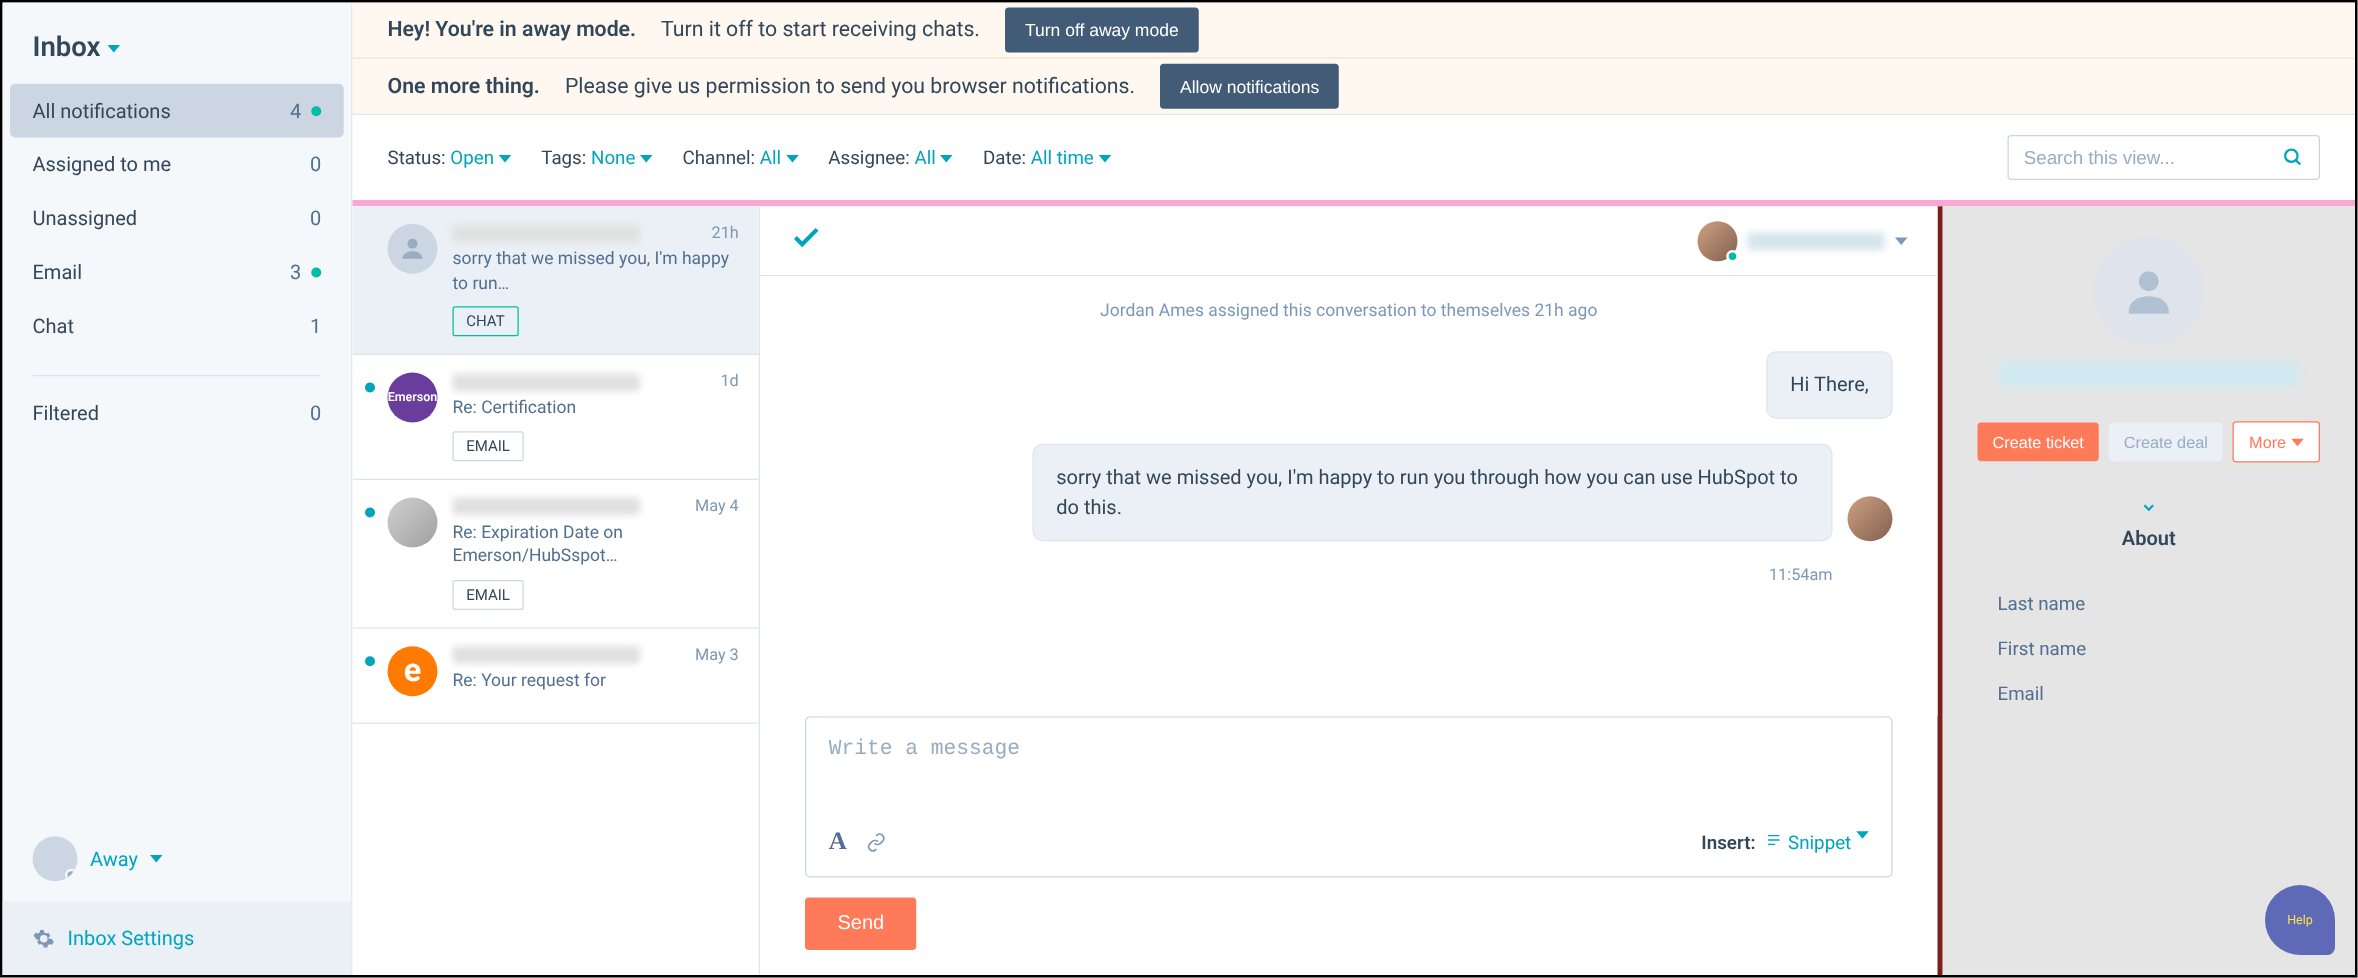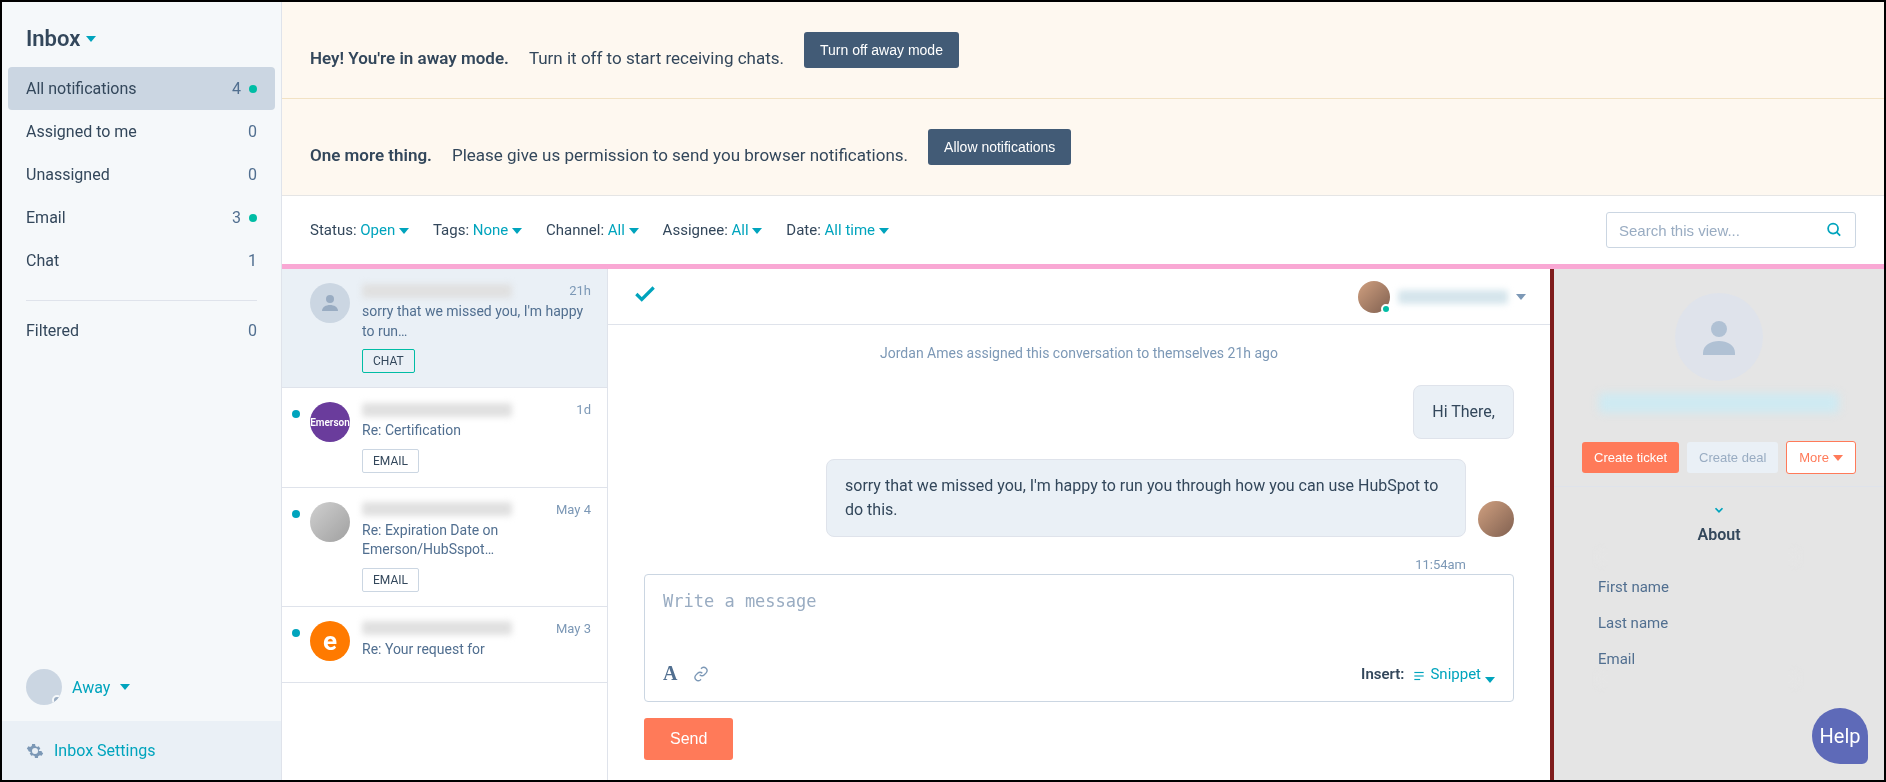--- a/index.html
+++ b/index.html
@@ -15,21 +15,21 @@
   .hr { height:1px; background:#dfe3eb; margin:8px 24px; }
   .spacer { flex:1; }
   .away-row { display:flex; align-items:center; gap:10px; padding:16px 24px; cursor:pointer; }
   .avatar-sm { width:36px; height:36px; border-radius:50%; background:#cbd6e2; position:relative; overflow:hidden; }
   .avatar-sm .presence { position:absolute; bottom:0; right:0; width:10px; height:10px; border-radius:50%; background:#99acc2; border:2px solid #f5f8fa; }
   .away-label { color:#00a4bd; font-size:16px; }
   .settings-row { display:flex; align-items:center; gap:10px; padding:20px 24px; background:#eaf0f6; color:#00a4bd; font-size:16px; cursor:pointer; }
   .gear { width:18px; height:18px; color:#7c98b6; }
 
   .main { flex:1; display:flex; flex-direction:column; min-width:0; }
-  .banner { padding:30px 28px; display:flex; align-items:flex-end; gap:20px; border-bottom:1px solid #f2e2c4; }
+  .banner { padding:4px 28px; display:flex; align-items:center; gap:20px; border-bottom:1px solid #f2e2c4; }
   .banner.away-banner { background:#fef8f0; }
   .banner.perm-banner { background:#fef8f0; border-bottom:1px solid #e5e5e5; }
   .banner .title { font-weight:600; font-size:17px; color:#33475b; }
   .banner .text { font-size:17px; color:#33475b; }
   .btn-dark { background:#425b76; color:#fff; border:none; padding:10px 16px; border-radius:3px; font-size:14px; cursor:pointer; }
 
   .filters-row { display:flex; align-items:center; justify-content:space-between; padding:16px 28px; border-bottom:5px solid #f9a8d4; background:#fff; }
   .filters { display:flex; gap:24px; font-size:15px; color:#33475b; }
   .filter span.lbl { color:#33475b; }
   .filter span.val { color:#00a4bd; cursor:pointer; }
@@ -73,47 +73,47 @@
   .conv-scroll::-webkit-scrollbar-thumb { background:#c0c0c0; }
   .sys-msg { text-align:center; font-size:14px; color:#7c98b6; margin-bottom:24px; }
   .msg-row { display:flex; justify-content:flex-end; margin-bottom:20px; gap:12px; align-items:flex-end; }
   .bubble { background:#eaf0f6; border:1px solid #dfe3eb; padding:14px 18px; border-radius:8px; max-width:640px; font-size:16px; color:#33475b; line-height:1.5; }
   .bubble.small { background:#eaf0f6; }
   .msg-avatar { width:36px; height:36px; border-radius:50%; background:linear-gradient(135deg,#d0a080,#806050); flex-shrink:0; }
   .msg-time { text-align:right; font-size:13px; color:#7c98b6; margin-top:4px; margin-right:48px; }
 
   .composer { margin:0 36px 20px 36px; }
   .composer-box { border:1px solid #cbd6e2; border-radius:4px; background:#fff; padding:16px 18px; margin-bottom:16px; }
-  .composer-input { width:100%; border:none; outline:none; font-size:17px; color:#33475b; resize:none; height:60px; }
+  .composer-input { width:100%; border:none; outline:none; font-size:17px; color:#33475b; resize:none; height:60px;font-family:Liberation Mono, monospace; }
   .composer-input::placeholder { color:#99acc2; }
   .composer-tools { display:flex; justify-content:space-between; align-items:center; margin-top:8px; }
   .tools-left { display:flex; gap:16px; align-items:center; color:#516f90; }
   .tools-right { display:flex; gap:8px; align-items:center; }
   .insert-label { font-size:15px; font-weight:600; color:#33475b; }
-  .snippet-link { color:#00a4bd; font-size:15px; display:flex; align-items:flex-end; gap:4px; cursor:pointer; }
+  .snippet-link { color:#00a4bd; font-size:15px; display:flex; align-items:flex-start; gap:4px; cursor:pointer; }
   .btn-send { background:#ff7a59; color:#fff; border:none; padding:12px 26px; border-radius:3px; font-size:16px; cursor:pointer; }
 
   .detail-col { width:330px; background:#e5e5e5; display:flex; flex-direction:column; overflow-y:auto; }
   .detail-top { padding:24px 16px 16px 16px; text-align:center; }
   .big-avatar { width:88px; height:88px; border-radius:50%; background:#dfe3eb; margin:0 auto 12px auto; display:flex; align-items:center; justify-content:center; }
   .big-avatar svg { width:48px; height:48px; color:#b0c1d4; }
   .contact-email-blur { height:20px; width:240px; background:#cfeaf2; margin:0 auto; border-radius:3px; filter:blur(4px); }
   .detail-actions { display:flex; gap:8px; padding:12px 16px; align-items:center; justify-content:center; }
   .btn-orange { background:#ff7a59; color:#fff; border:none; padding:8px 12px; font-size:13px; border-radius:3px; cursor:pointer; }
   .btn-ghost { background:#eaf0f6; color:#99acc2; border:none; padding:8px 12px; font-size:13px; border-radius:3px; }
   .btn-outline { border:1px solid #ff7a59; color:#ff7a59; background:#fff; padding:8px 12px; font-size:13px; border-radius:3px; display:flex; gap:4px; align-items:center; cursor:pointer; }
   .about-section { border-top:1px solid #dfe3eb; padding:16px 20px; }
   .about-head { display:flex; align-items:center; gap:8px; font-size:16px; font-weight:600; color:#33475b; cursor:pointer;flex-direction:column; }
   .about-head .chev { color:#00a4bd; }
   .about-sub { height:14px; width:200px; background:#e5e5e5; margin:6px 0 0 24px; border-radius:3px; filter:blur(3px); }
   .field { padding:14px 4px 0 24px; }
   .field-label { font-size:15px; color:#516f90; margin-bottom:4px; }
   .field-value-blur { height:14px; width:200px; background:#e5e5e5; border-radius:3px; filter:blur(3px); }
 
-  .help-fab { position:fixed; right:18px; bottom:18px; width:56px; height:56px; border-radius:28px 28px 6px 28px; background:#5e6ab8; color:#ffffff; display:flex; align-items:center; justify-content:center; font-size:20px; cursor:pointer; }
+  .help-fab { position:fixed; right:18px; bottom:18px; width:56px; height:56px; border-radius:28px 28px 6px 28px; background:#5e6ab8; color:#fde047; display:flex; align-items:center; justify-content:center; font-size:10px; cursor:pointer; }
 </style>
 </head>
 <body>
 
 <div class="sidebar">
   <div class="inbox-header">
     <span>Inbox</span>
     <span class="caret-down"></span>
   </div>
   <div class="nav-items">
@@ -342,24 +342,24 @@
       </div>
       <div class="about-section">
         <div class="about-head">
           <svg class="chev" width="14" height="14" viewBox="0 0 24 24" fill="none" stroke="currentColor" stroke-width="3">
               <polyline points="6 9 12 15 18 9"></polyline>
             </svg>
           <span>About</span>
         </div>
         <div class="about-sub"></div>
         <div class="field">
+          <div class="field-label">Last name</div>
+        </div>
+        <div class="field">
           <div class="field-label">First name</div>
-        </div>
-        <div class="field">
-          <div class="field-label">Last name</div>
         </div>
         <div class="field">
           <div class="field-label">Email</div>
           <div class="field-value-blur"></div>
         </div>
       </div>
     </div>
   </div>
 </div>
 

